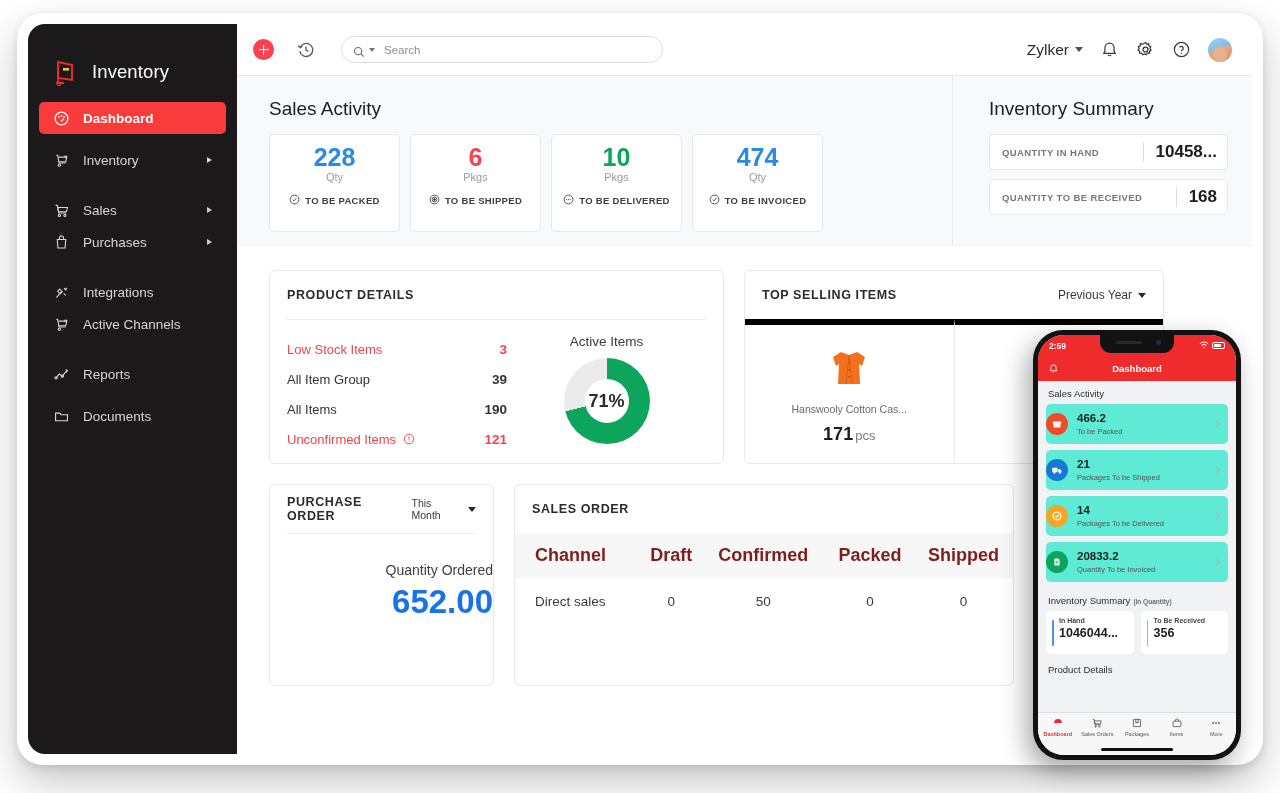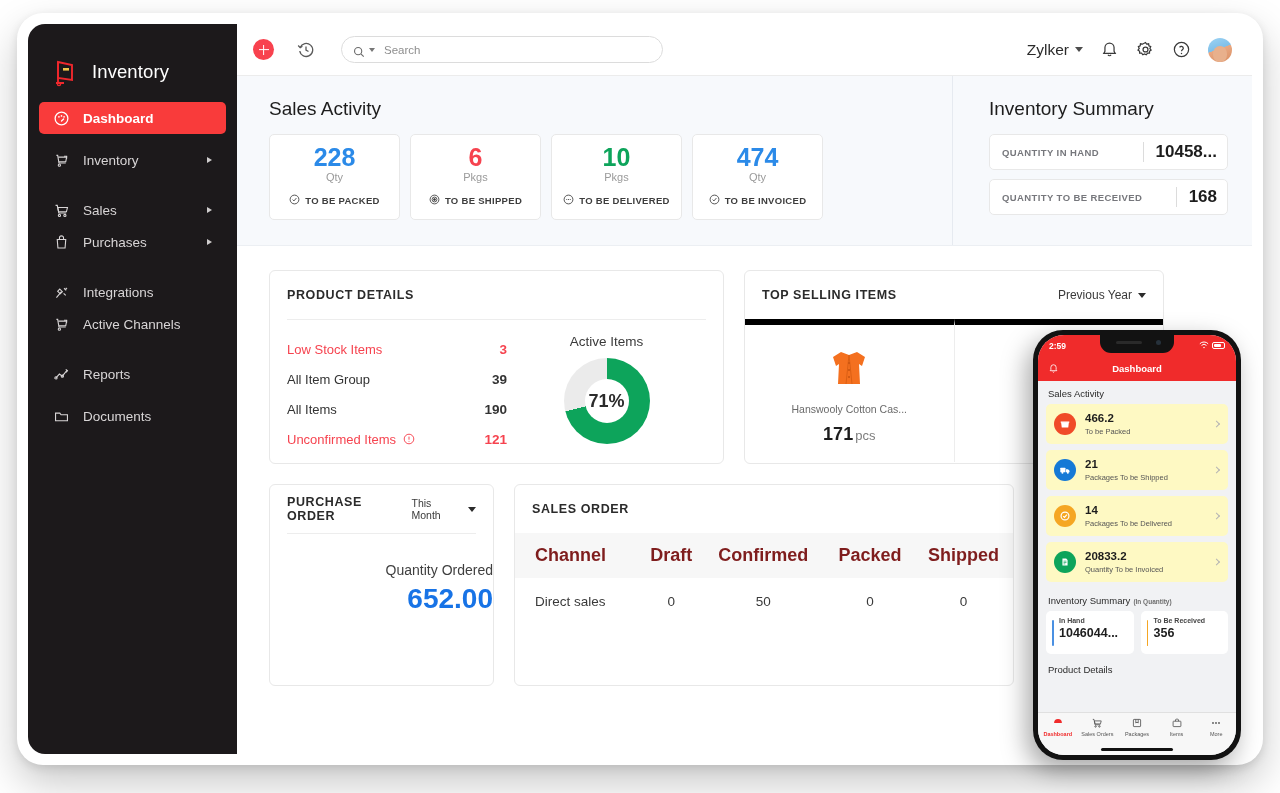--- a/index.html
+++ b/index.html
@@ -146,21 +146,21 @@
   #activity-band {
     display: flex; height: 170px;
     background: #f7f9fc;
     border-bottom: 1px solid #eceff3;
   }
   #sales-activity { flex: 1; padding: 22px 0 0 32px; }
   #inv-summary { width: 300px; padding: 22px 24px 0 36px; border-left: 1px solid #e6eaf0; }
   .band-title { font-size: 19px; color: #1d1d1d; margin-bottom: 14px; }
   #stat-cards { display: flex; gap: 10px; }
   .stat-card {
-    width: 131px; height: 86px;
+    width: 131px; height: 98px;
     background: #fff; border: 1px solid #e8e8e8;
     border-radius: 5px;
     display: flex; flex-direction: column; align-items: center;
     padding-top: 9px; cursor: pointer;
   }
   .stat-num { font-size: 25px; font-weight: bold; line-height: 1.05; }
   .stat-unit { font-size: 11px; color: #9a9a9a; margin-top: 1px; }
   .stat-label-row {
     margin-top: 11px; display: flex; align-items: center; gap: 5px;
     font-size: 9.5px; font-weight: bold; color: #3d3d3d; letter-spacing: .3px;
@@ -239,21 +239,21 @@
   .ts-cell:last-child { border-right: 0; }
   .ts-img { height: 62px; display: flex; align-items: center; justify-content: center; }
   .ts-name { font-size: 10.5px; color: #6a6a6a; margin-top: 4px; }
   .ts-qty { margin-top: 9px; font-size: 18px; font-weight: bold; color: #1d1d1d; }
   .ts-qty .u { font-size: 13px; color: #7d7d7d; font-weight: normal; margin-left: 2px; }
 
   
   #purchase-order { width: 225px; height: 202px; }
   #po-body { text-align: right; padding-top: 28px; }
   #po-label { font-size: 14px; color: #3f3f3f; }
-  #po-value { font-size: 28px; font-weight: bold; color: #1773e6; margin-top: 5px; }
+  #po-value { font-size: 33px; font-weight: bold; color: #1773e6; margin-top: 5px; }
 
   
   #sales-order { width: 500px; height: 202px; overflow: hidden; }
   #so-table { width: 100%; border-collapse: collapse; }
   #so-table thead tr { background: #f7f7f7; }
   #so-table th {
     font-size: 18px; font-weight: bold; color: #7f1d1d;
     text-align: center; padding: 12px 0; height: 40px;
   }
   #so-table th:first-child { text-align: left; padding-left: 20px; }
@@ -318,22 +318,22 @@
   #ph-body {
     height: 348px; overflow: hidden; padding: 0 8px;
     background: #f1f2f4;
   }
   .ph-section-title {
     font-size: 9.5px; color: #2b2b2b; padding: 7px 2px 5px 2px;
     display: flex; align-items: baseline; gap: 3px;
   }
   .ph-section-title .sub { font-size: 6.5px; color: #6d6d6d; font-weight: bold; }
   .ph-card {
-    background: #fef9c3; border-radius: 5px; height: 40px;
-    display: flex; align-items: center; padding: 0 8px;
+    background: #5eead4; border-radius: 5px; height: 40px;
+    display: flex; align-items: center; padding: 0 0;
     margin-bottom: 6px; position: relative; cursor: pointer;
   }
   .ph-ico {
     width: 22px; height: 22px; border-radius: 50%; flex: 0 0 22px;
     display: flex; align-items: center; justify-content: center;
     margin-right: 9px;
   }
   .ph-ico svg { width: 12px; height: 12px; }
   .ph-num { font-size: 11.5px; font-weight: bold; color: #1d1d1d; line-height: 1.15; }
   .ph-sub { font-size: 7.5px; color: #555; margin-top: 1px; }

